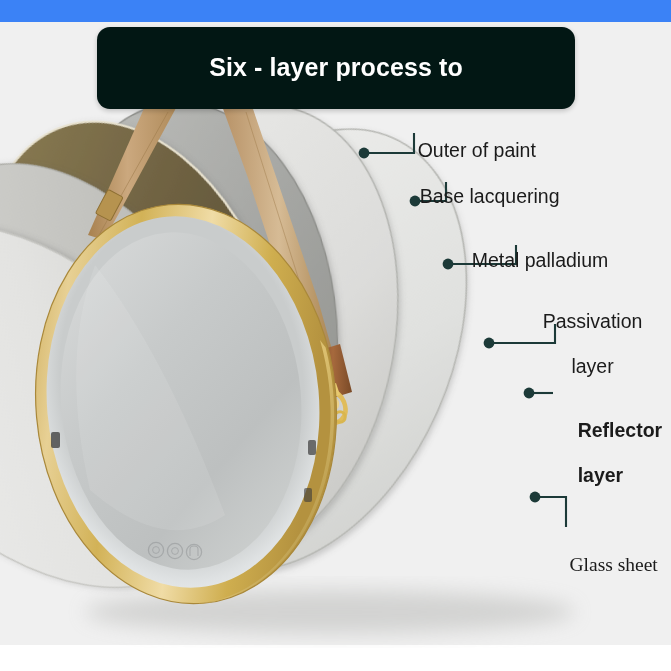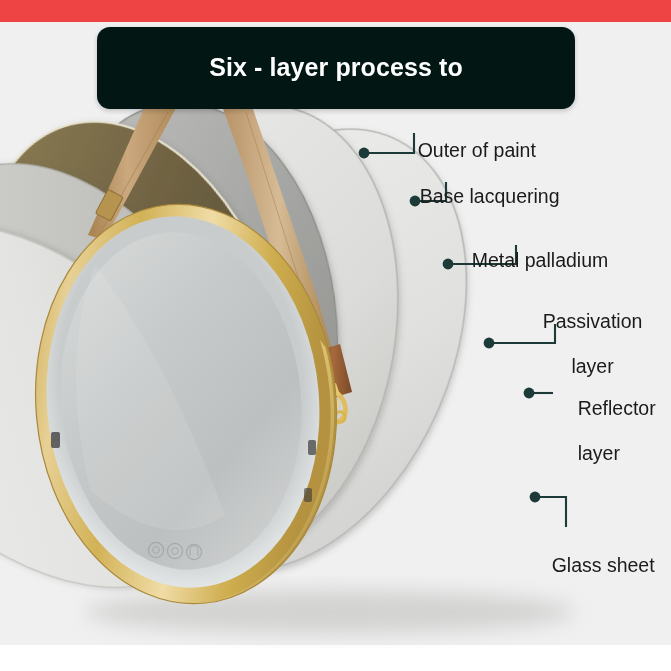--- a/index.html
+++ b/index.html
@@ -5,21 +5,21 @@
   * { box-sizing: border-box; margin:0; padding:0; }
   html,body { width:671px; height:671px; }
   body {
     font-family: "Liberation Sans", sans-serif;
     background:#ffffff;
     overflow:hidden;
   }
   #stage {
     position:relative;
     width:671px; height:551px;
-    background:#ef4444;
+    background:#3b82f6;
   }
   
   #plate {
     position:absolute;
     left:0; top:22px; width:671px; height:623px;
     background:#f0f0f0;
   }
   #art { position:absolute; inset:0; }
 
   
@@ -255,21 +255,21 @@
 
   <div class="label" style="left:450px; top:227px;">
     <span>Metal palladium</span>
   </div>
 
   <div class="label" style="left:521px; top:288px;text-align:center;">
     <span>Passivation</span><br>
     <span>layer</span>
   </div>
 
-  <div class="label" style="left:556px; top:375px;">
+  <div class="label" style="left:556px; top:397px;font-weight:bold;">
     <span>Reflector</span><br>
     <span>layer</span>
   </div>
 
-  <div class="label" style="left:530px; top:532px;">
+  <div class="label" style="left:550px; top:532px;font-family:Liberation Serif, serif;">
     <span>Glass sheet</span>
   </div>
 </div>
 
 </body></html>

